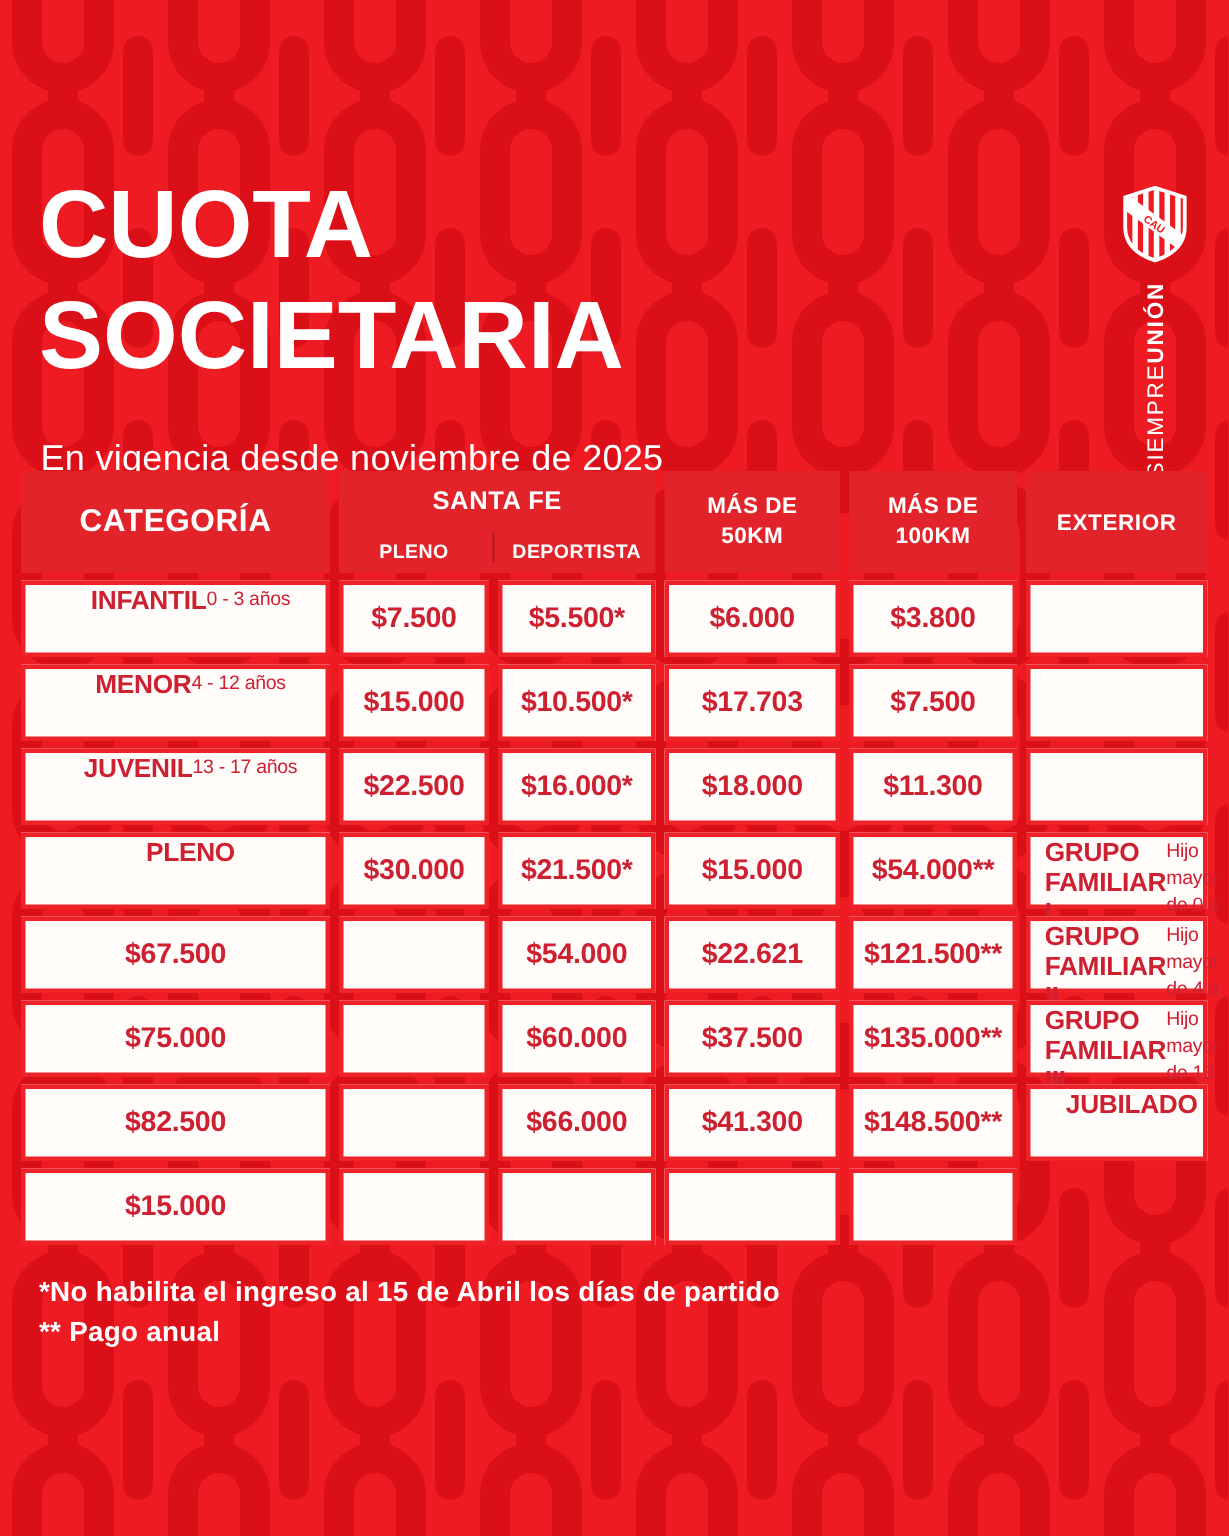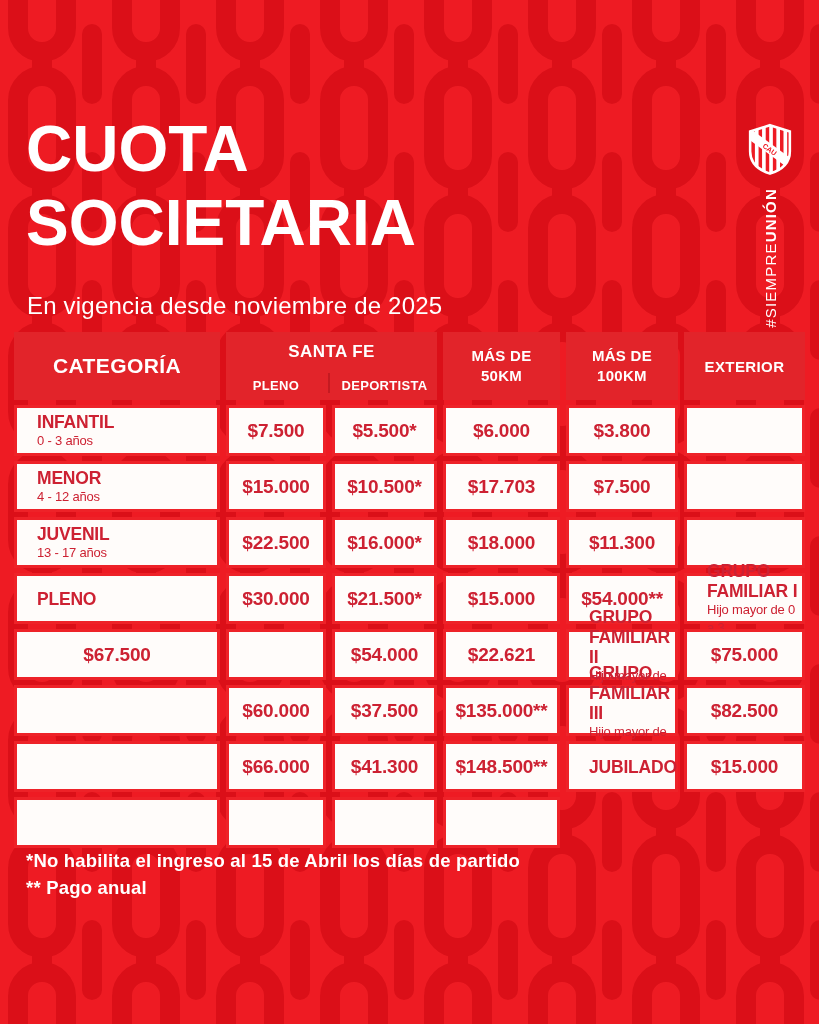--- a/index.html
+++ b/index.html
@@ -29,21 +29,21 @@
   }
   .hashtag {
     margin-top:12px;
     writing-mode:vertical-rl; transform:rotate(180deg);
     color:#fff; font-size:15px; letter-spacing:1.2px; font-weight:400;
     white-space:nowrap;
   }
   .hashtag .bold { font-weight:700; }
 
   .pricing-table {
-    left:14px; top:332px;
+    left:14px; top:314px;
     display:grid;
     grid-template-columns:206px 100px 105px 117px 112px 121px;
     grid-template-rows:68px repeat(8, 51px);
     column-gap:6px; row-gap:5px;
   }
   .th {
     background:#E2242A; color:#fff;
     display:flex; align-items:center; justify-content:center;
     text-align:center; font-weight:700;
   }
@@ -63,21 +63,21 @@
   .th-two-line { flex-direction:column; font-size:15px; line-height:20px; letter-spacing:0.3px; }
   .th-exterior { font-size:15px; letter-spacing:0.4px; }
 
   .cell {
     background:#FFFCFA; border:3px solid #EE2228; box-sizing:border-box;
     color:#CD2132;
     display:flex; align-items:center; justify-content:center;
     font-weight:700; font-size:19px; letter-spacing:-0.2px;
   }
   .cell-category {
-    flex-direction:column; align-items:flex-start; justify-content:center;
+    flex-direction:row; align-items:flex-start; justify-content:center;
     padding-left:20px;
   }
   .cat-name { font-size:17.5px; font-weight:700; line-height:20px; }
   .cat-sub  { font-size:13px; font-weight:400; line-height:18px; }
 
   .footnotes {
     left:26px; top:847px;
     color:#fff; font-size:18.5px; font-weight:700; line-height:27px;
     letter-spacing:0.2px;
   }
@@ -191,20 +191,21 @@
   <div class="cell">$54.000**</div>
 
   <div class="cell cell-category">
     <div class="cat-name">GRUPO FAMILIAR I</div>
     <div class="cat-sub">Hijo mayor de 0 a 3</div>
   </div>
   <div class="cell">$67.500</div>
   <div class="cell"></div>
   <div class="cell">$54.000</div>
   <div class="cell">$22.621</div>
+  <div class="cell">$121.500**</div>
 
   <div class="cell cell-category">
     <div class="cat-name">GRUPO FAMILIAR II</div>
     <div class="cat-sub">Hijo mayor de 4 a 12</div>
   </div>
   <div class="cell">$75.000</div>
   <div class="cell"></div>
   <div class="cell">$60.000</div>
   <div class="cell">$37.500</div>
   <div class="cell">$135.000**</div>

